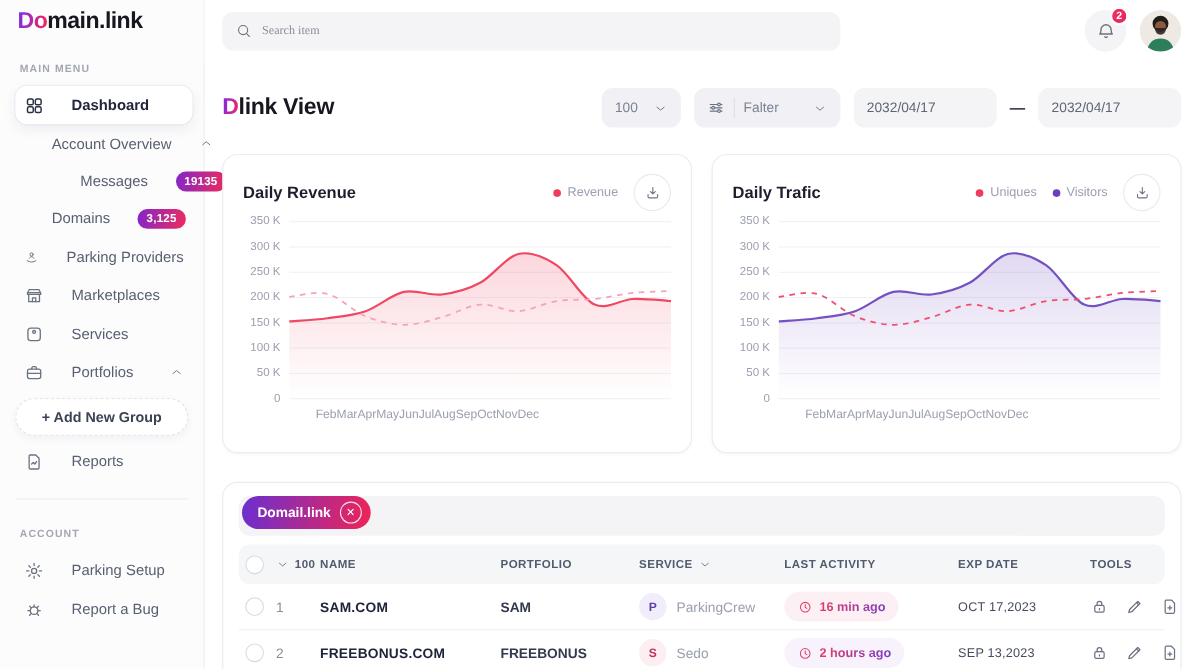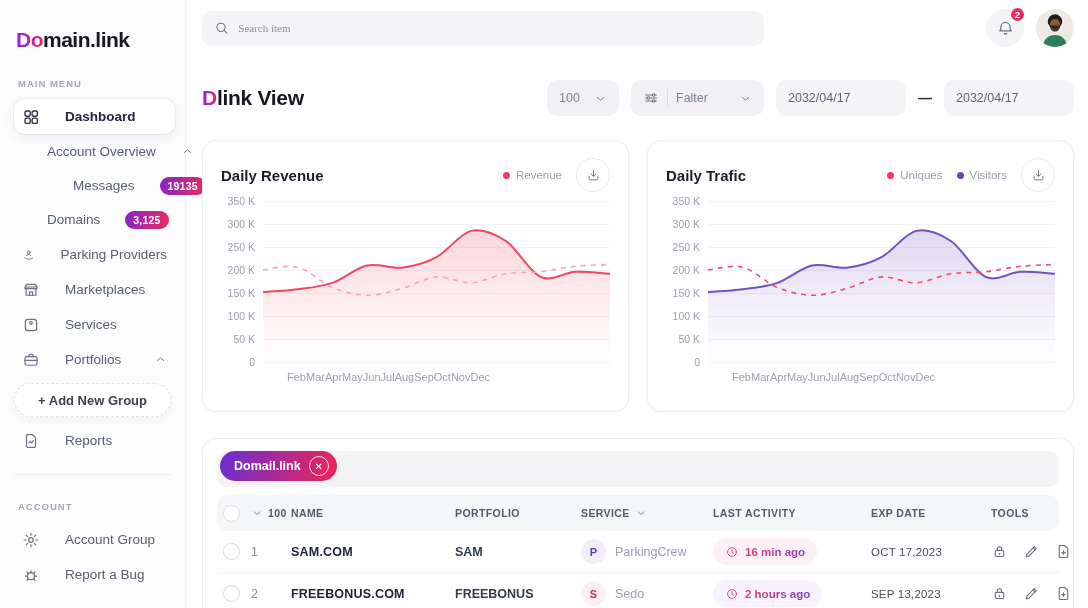--- a/index.html
+++ b/index.html
@@ -5,21 +5,21 @@
   * { box-sizing: border-box; margin: 0; padding: 0; }
   html,body { width:1088px; height:608px; overflow:hidden; }
   body {
     font-family: "Liberation Sans", sans-serif;
     background:#ffffff; color:#23263b; position:relative; font-size:13px;
   }
   svg.ic { fill:none; stroke:#6b7280; stroke-width:1.6; stroke-linecap:round; stroke-linejoin:round; }
 
   
   .sidebar { position:absolute; left:0; top:0; width:186px; height:608px;
-    background:#fcfcfd; border-right:1px solid #eeeef2; padding:28px 10px 10px 14px; }
+    background:#fcfcfd; border-right:1px solid #eeeef2; padding:7px 10px 10px 14px; }
   .logo { font-size:21px; font-weight:800; letter-spacing:-0.5px; color:#17181f; margin-left:2px; }
   .grad { background:linear-gradient(100deg,#7d2ae8 5%,#f3275e 95%);
     -webkit-background-clip:text; background-clip:text; color:transparent; }
   .menu-label { font-size:9.5px; letter-spacing:1px; color:#a3a7b4; margin:26px 0 10px 4px; font-weight:600;}
   .menu { display:flex; flex-direction:column; }
   .mi { display:flex; align-items:center; gap:25px; height:35px; padding:0 8px;
     border-radius:11px; color:#575f70; font-size:13.5px; cursor:pointer; }
   .mi .lbl { flex:1; white-space:nowrap; }
   .mi.active { background:#ffffff; box-shadow:0 4px 12px rgba(40,45,80,.08), 0 0 0 1px #f1f1f5;
     color:#23263b; font-weight:700; }
@@ -231,21 +231,21 @@
 
   <div class="side-div"></div>
   <div class="menu-label">ACCOUNT</div>
 
   <nav class="menu">
     <div class="mi">
       <svg class="ic" width="18" height="18" viewBox="0 0 24 24">
           <circle cx="12" cy="12" r="3.1"></circle>
           <path d="M12 3v2.6M12 18.4V21M3 12h2.6M18.4 12H21M5.6 5.6l1.9 1.9M16.5 16.5l1.9 1.9M18.4 5.6l-1.9 1.9M7.5 16.5l-1.9 1.9"></path>
         </svg>
-      <span class="lbl">Account Group</span>
+      <span class="lbl">Parking Setup</span>
     </div>
     <div class="mi">
       <svg class="ic" width="18" height="18" viewBox="0 0 24 24">
           <circle cx="12" cy="13.5" r="4.6"></circle>
           <path d="M12 8.9V6.6M8.8 10.2L6.6 8M15.2 10.2L17.4 8M7.4 13.5H4.6M19.4 13.5h-2.8M8.8 16.8l-2.2 2.2M15.2 16.8l2.2 2.2"></path>
         </svg>
       <span class="lbl">Report a Bug</span>
     </div>
   </nav>
 </aside>

